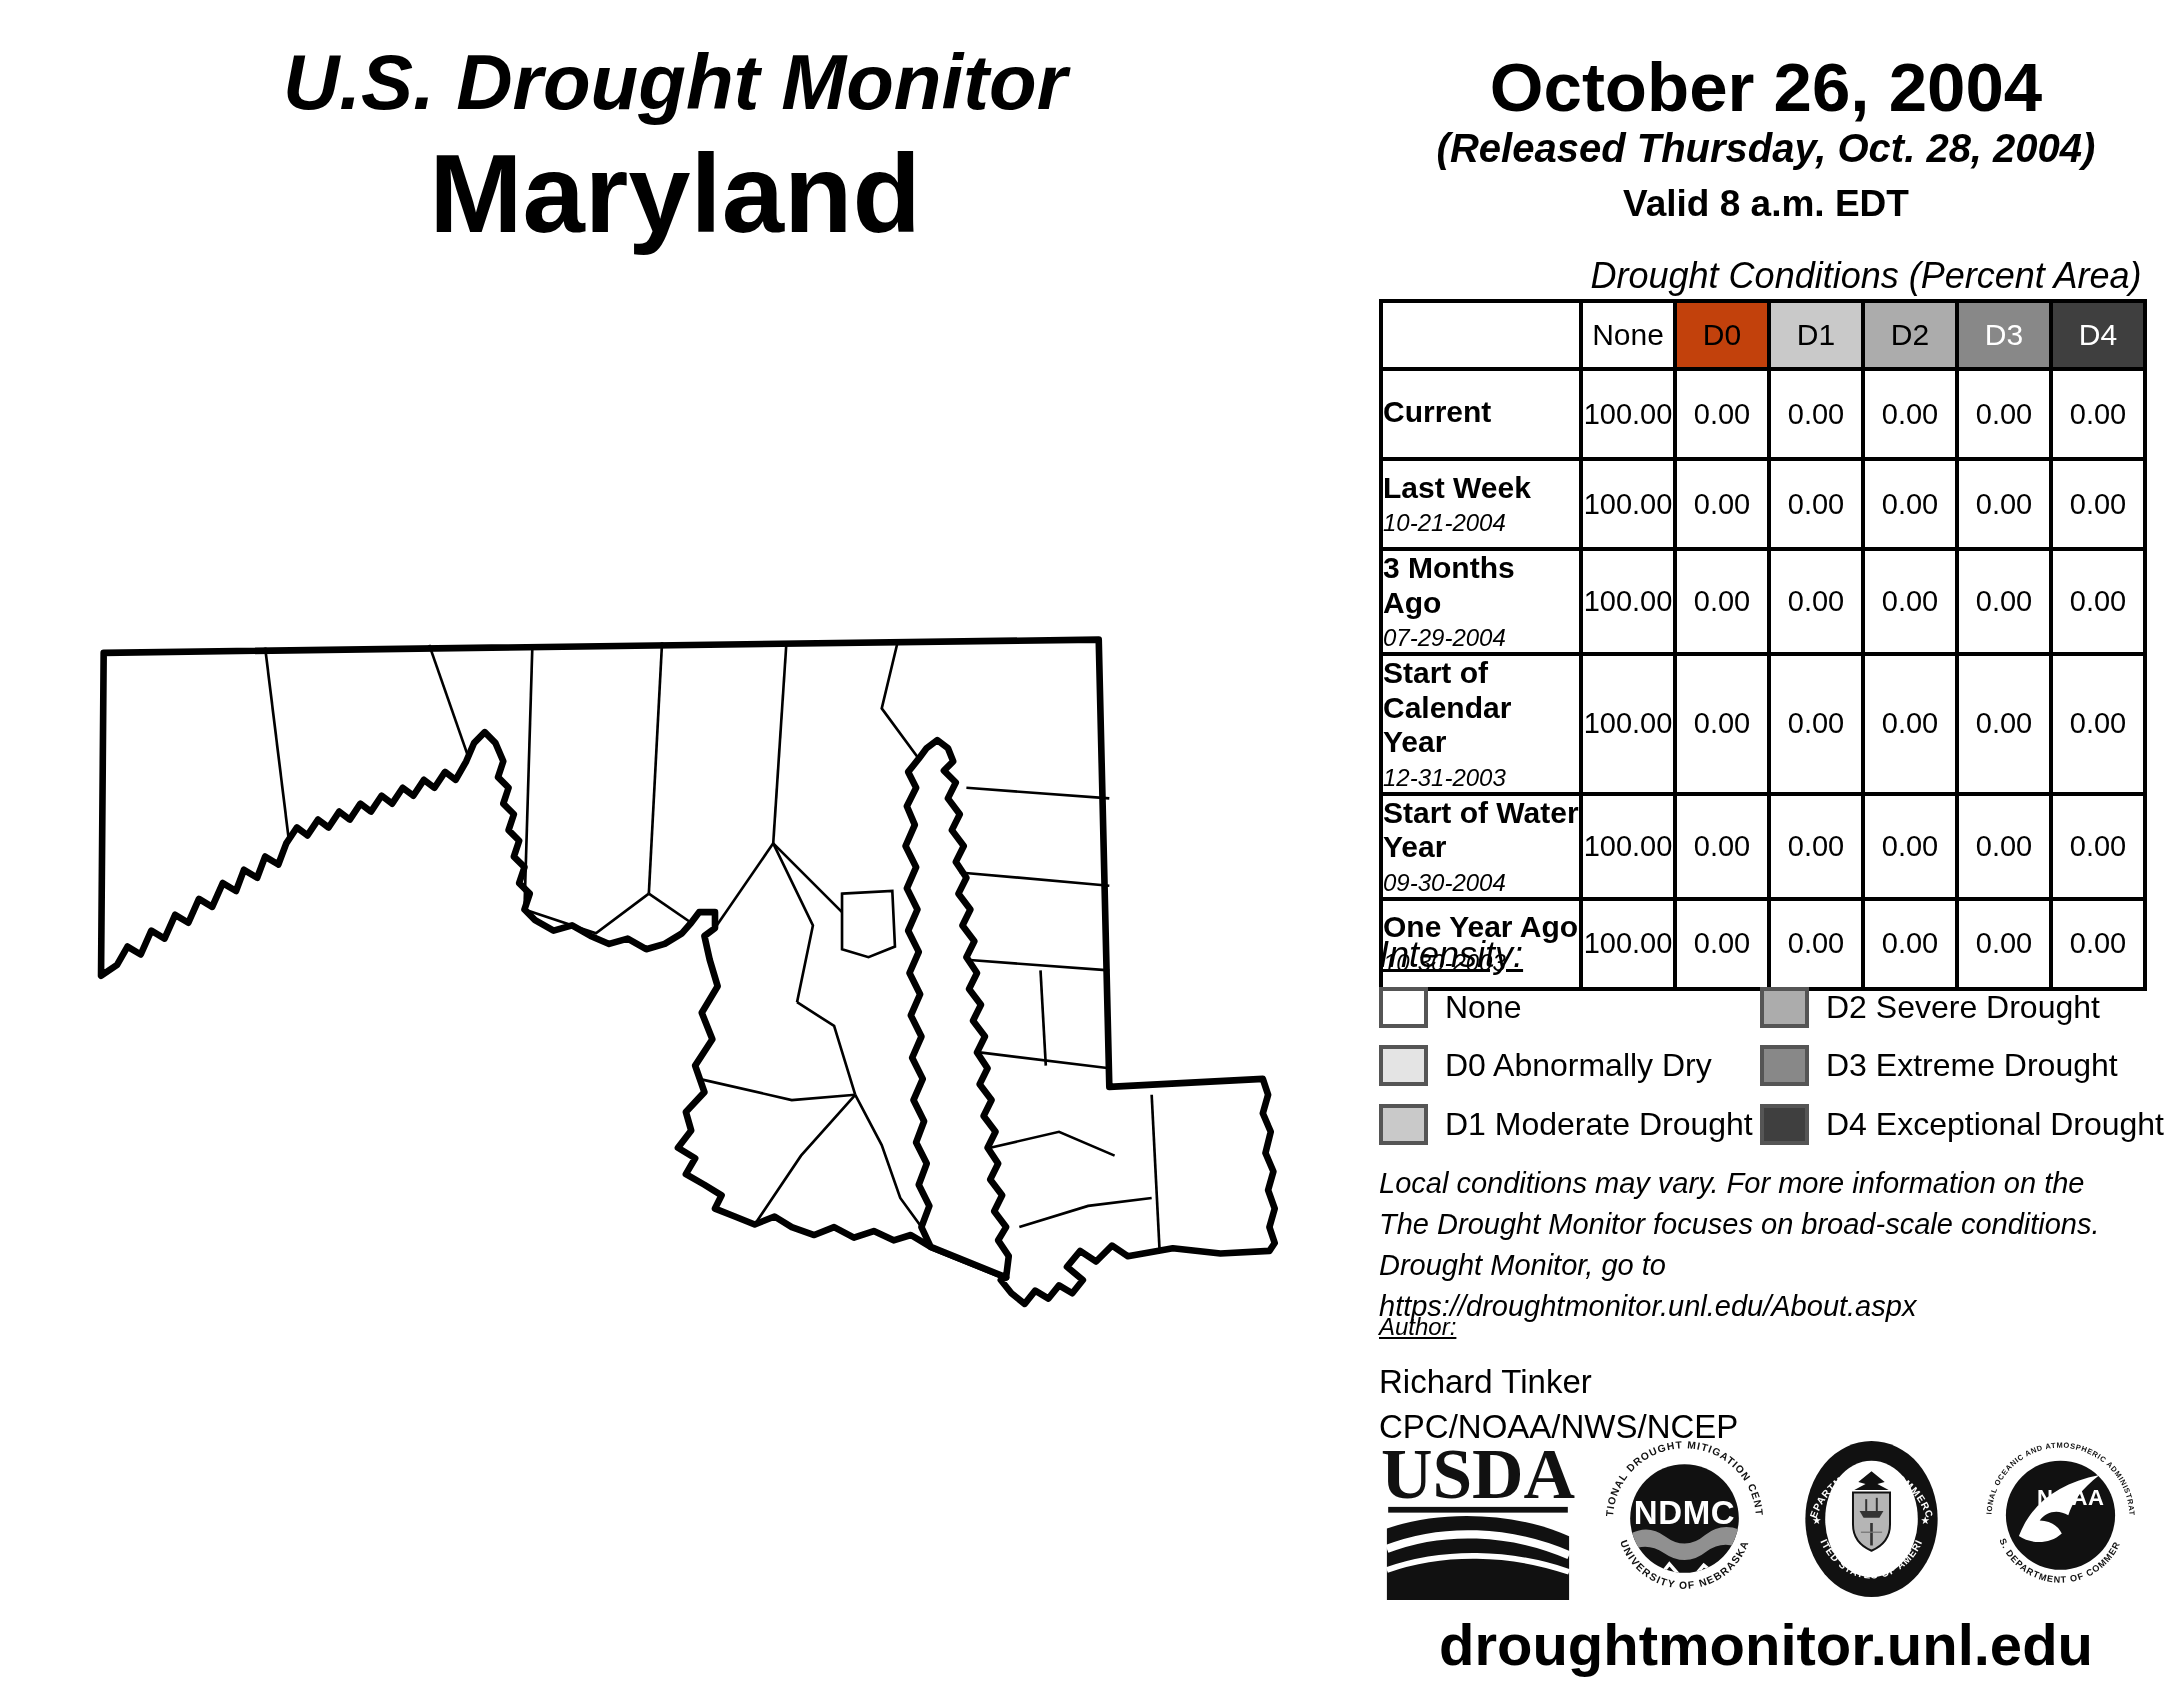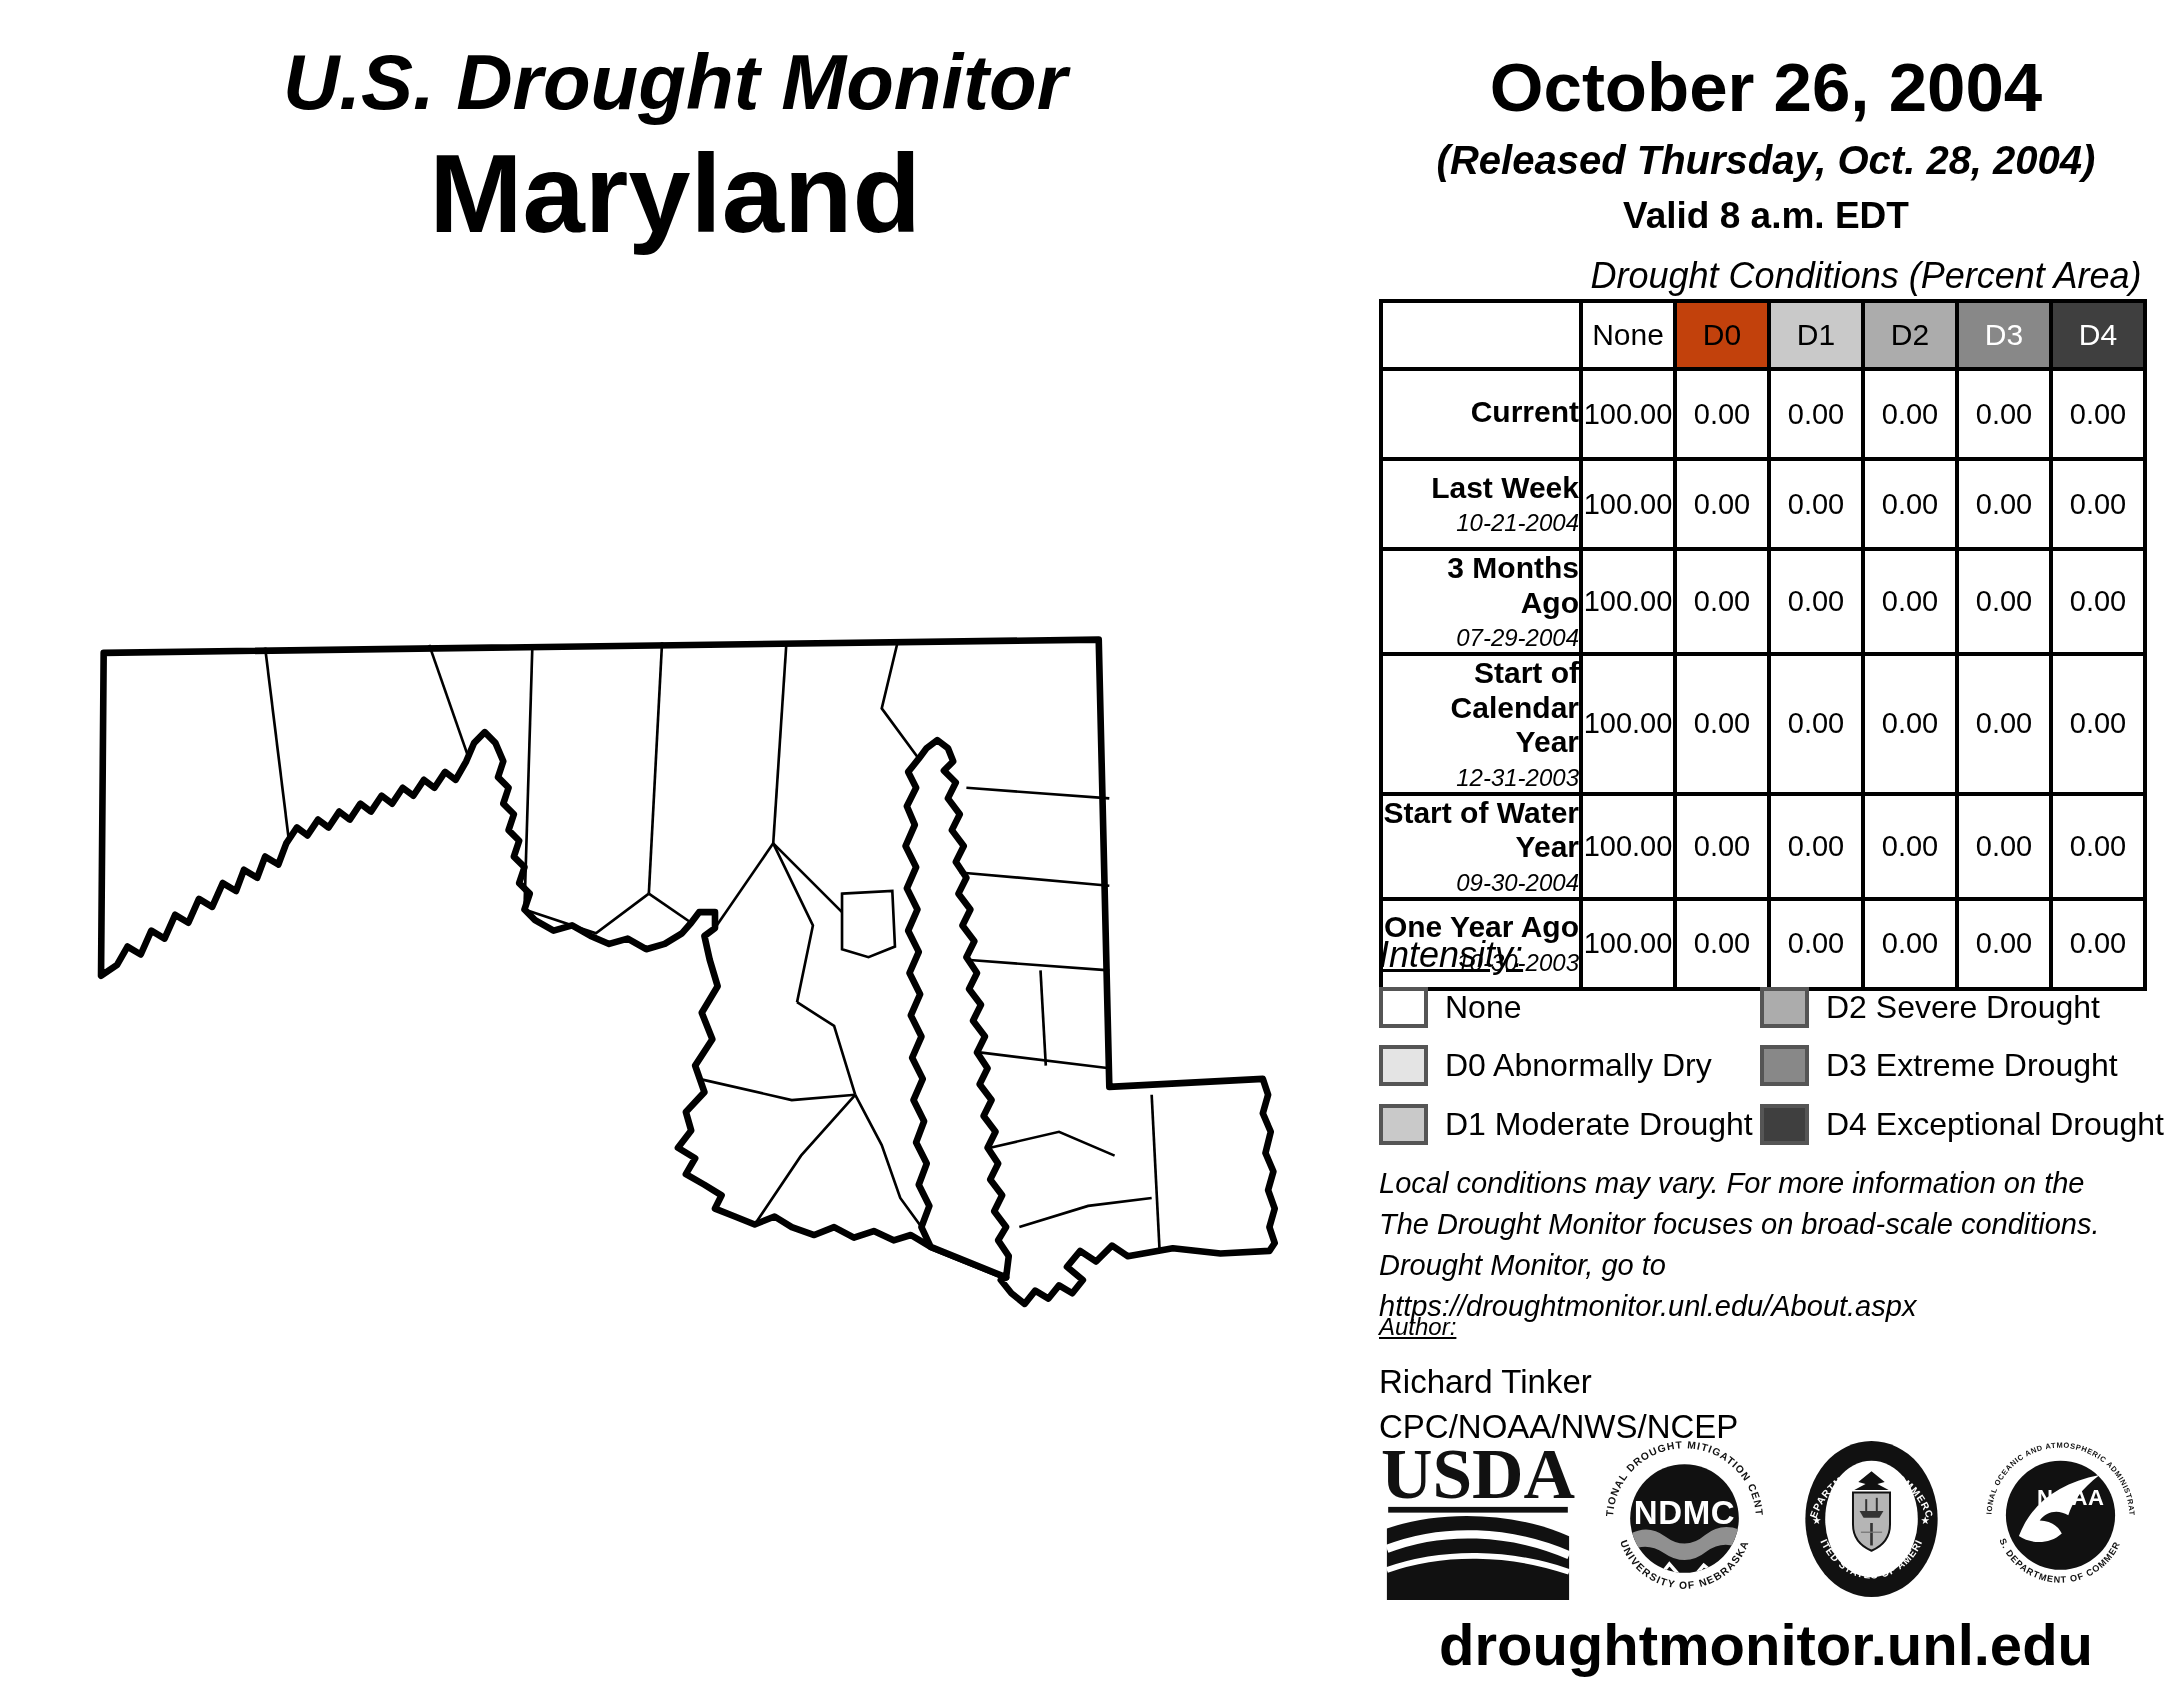--- a/index.html
+++ b/index.html
@@ -8,28 +8,28 @@
     font-family:"Liberation Sans",sans-serif;color:#000;overflow:hidden;
   }
   .abs{position:absolute;}
   
   .left-head{left:93px;top:40px;width:1164px;text-align:center;}
   .t1{font-size:78px;font-weight:bold;font-style:italic;line-height:1.1;}
   .t2{font-size:112px;font-weight:bold;line-height:1.1;margin-top:6.6px;}
   
   .date-block{left:1379px;top:50px;width:774px;text-align:center;}
   .d1{font-size:69px;font-weight:bold;line-height:1.1;}
-  .d2{font-size:40px;font-weight:bold;font-style:italic;margin-top:12px;}
+  .d2{font-size:40px;font-weight:bold;font-style:italic;}
   .d3{font-size:37px;font-weight:bold;margin-top:12px;}
   
   .caption{left:1575px;top:255px;width:582px;text-align:center;font-size:36px;font-style:italic;}
   table.dm{border-collapse:collapse;position:absolute;left:1379px;top:299px;}
   table.dm td{border:4px solid #000;padding:0;}
   td.corner{border:none;background:transparent;}
-  td.lab{width:196px;height:86px;text-align:right;vertical-align:middle;}
+  td.lab{width:196px;height:86px;text-align:left;vertical-align:middle;}
   td.hc{width:90px;height:64px;text-align:center;vertical-align:middle;font-size:30px;}
   td.hc.lt{color:#fff;}
   td.val{width:90px;height:86px;text-align:center;vertical-align:middle;font-size:29px;}
   .labmain{font-size:30px;font-weight:bold;line-height:1.15;}
   .labdate{font-size:24px;font-style:italic;margin-top:4px;}
   
   .int-head{left:1379px;top:934px;font-size:36px;font-style:italic;text-decoration:underline;}
   .leg-row{position:absolute;display:flex;align-items:center;}
   .swatch{width:49px;height:41px;border:4px solid #555;box-sizing:border-box;}
   .leg-label{font-size:32px;margin-left:17px;white-space:nowrap;}

